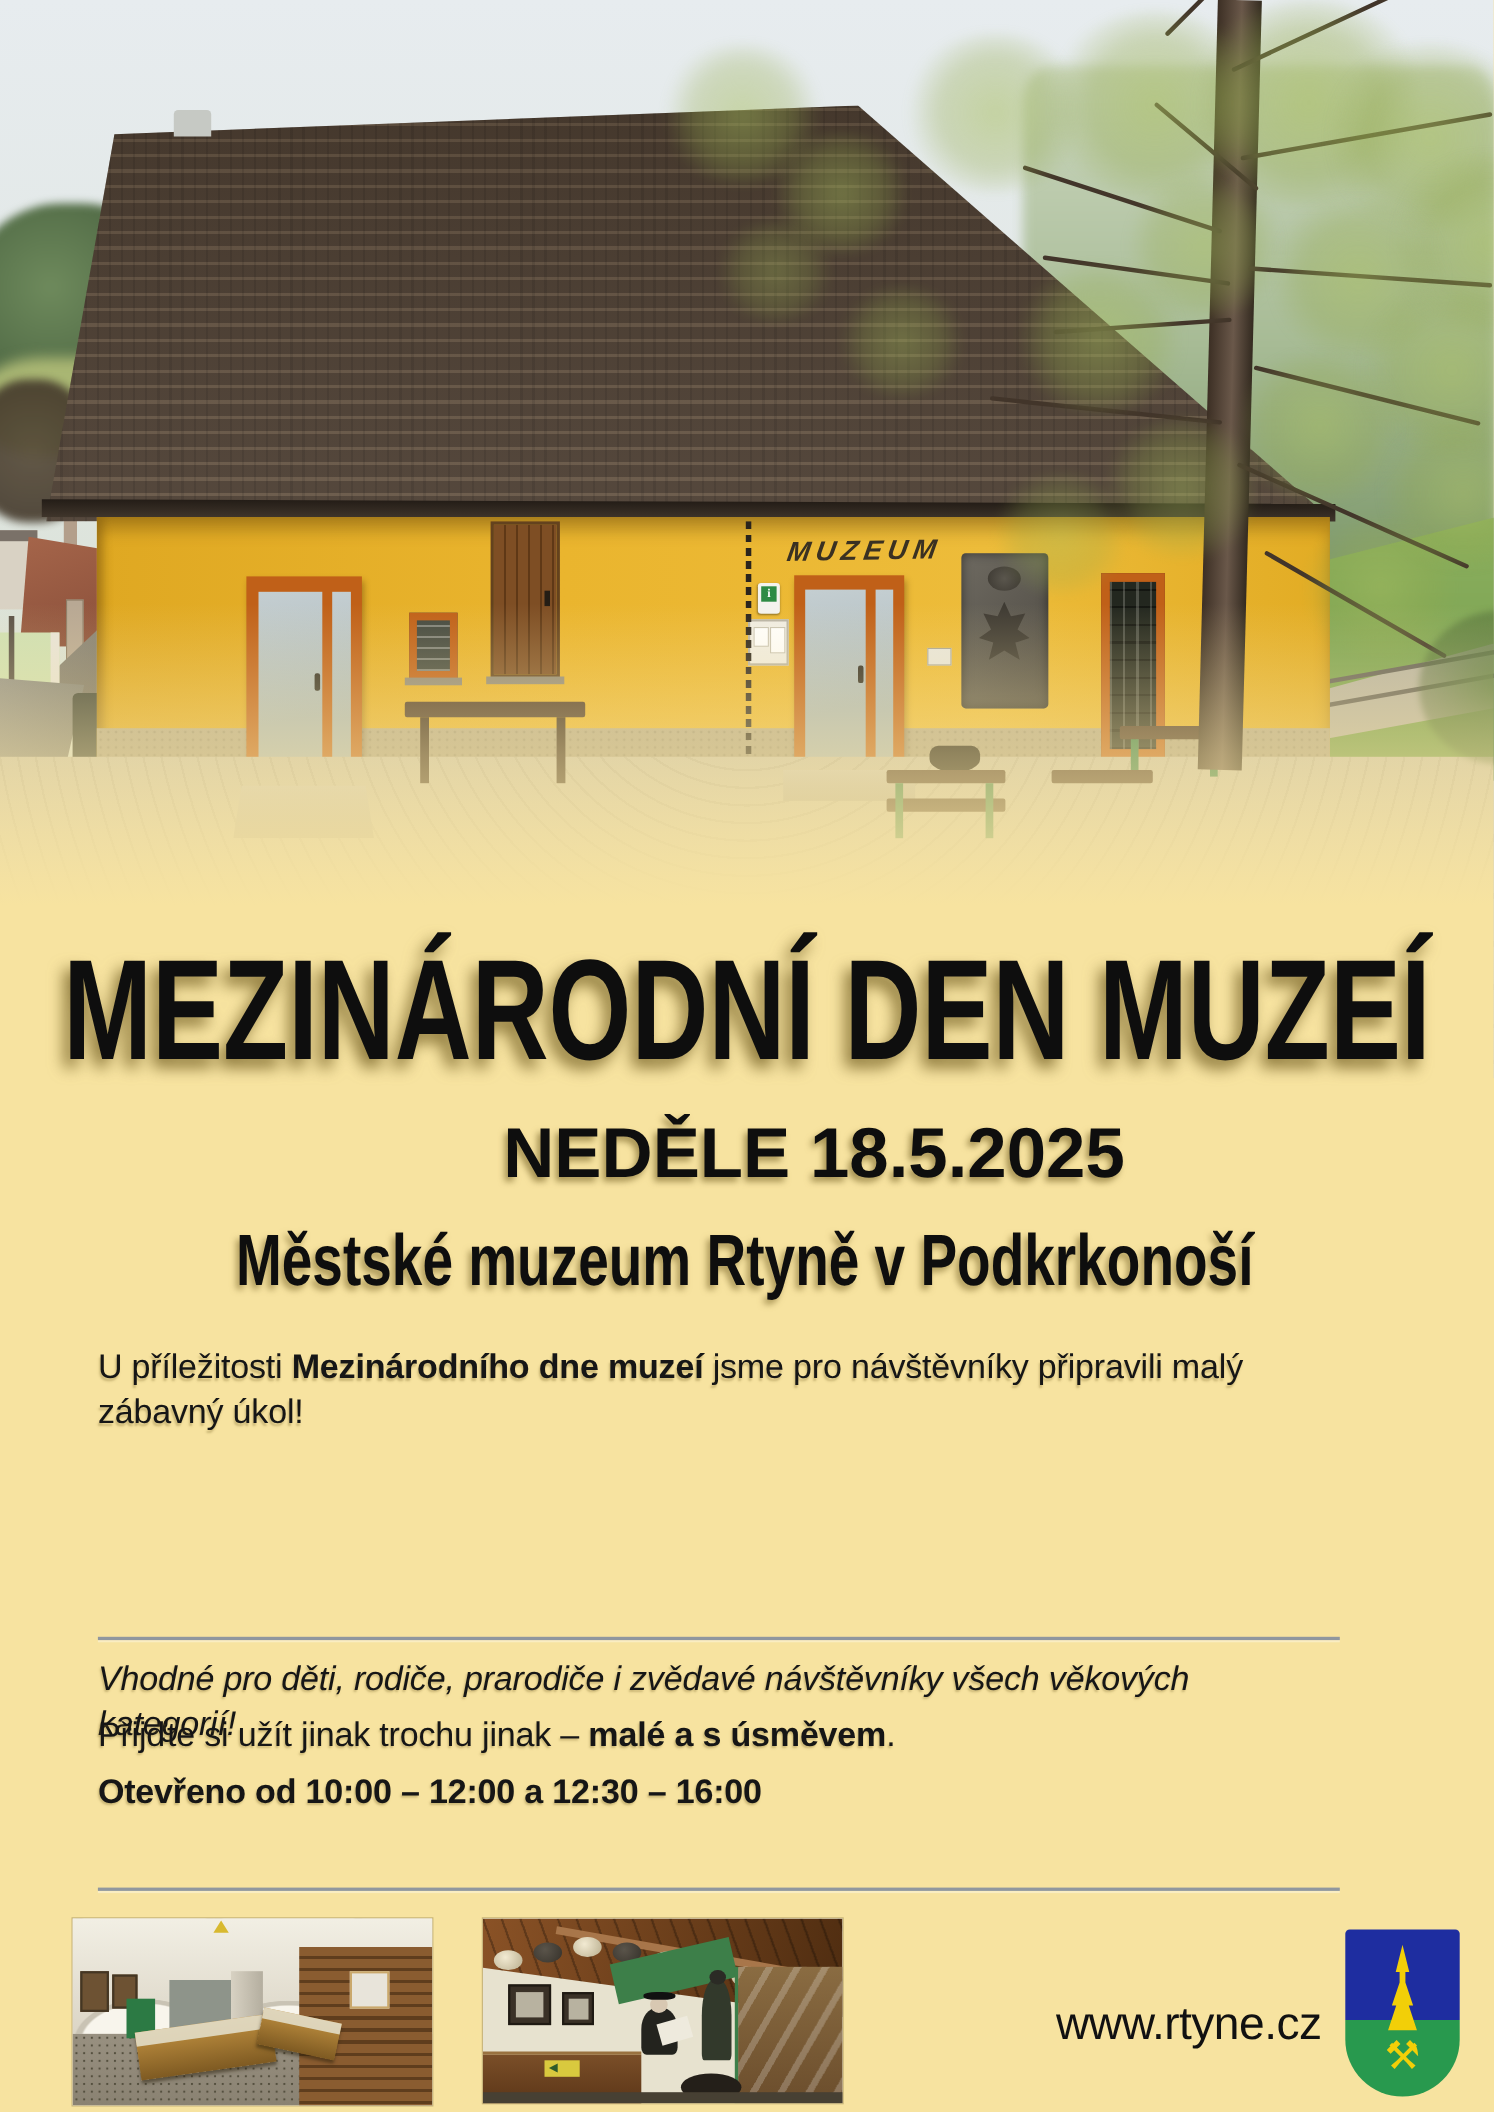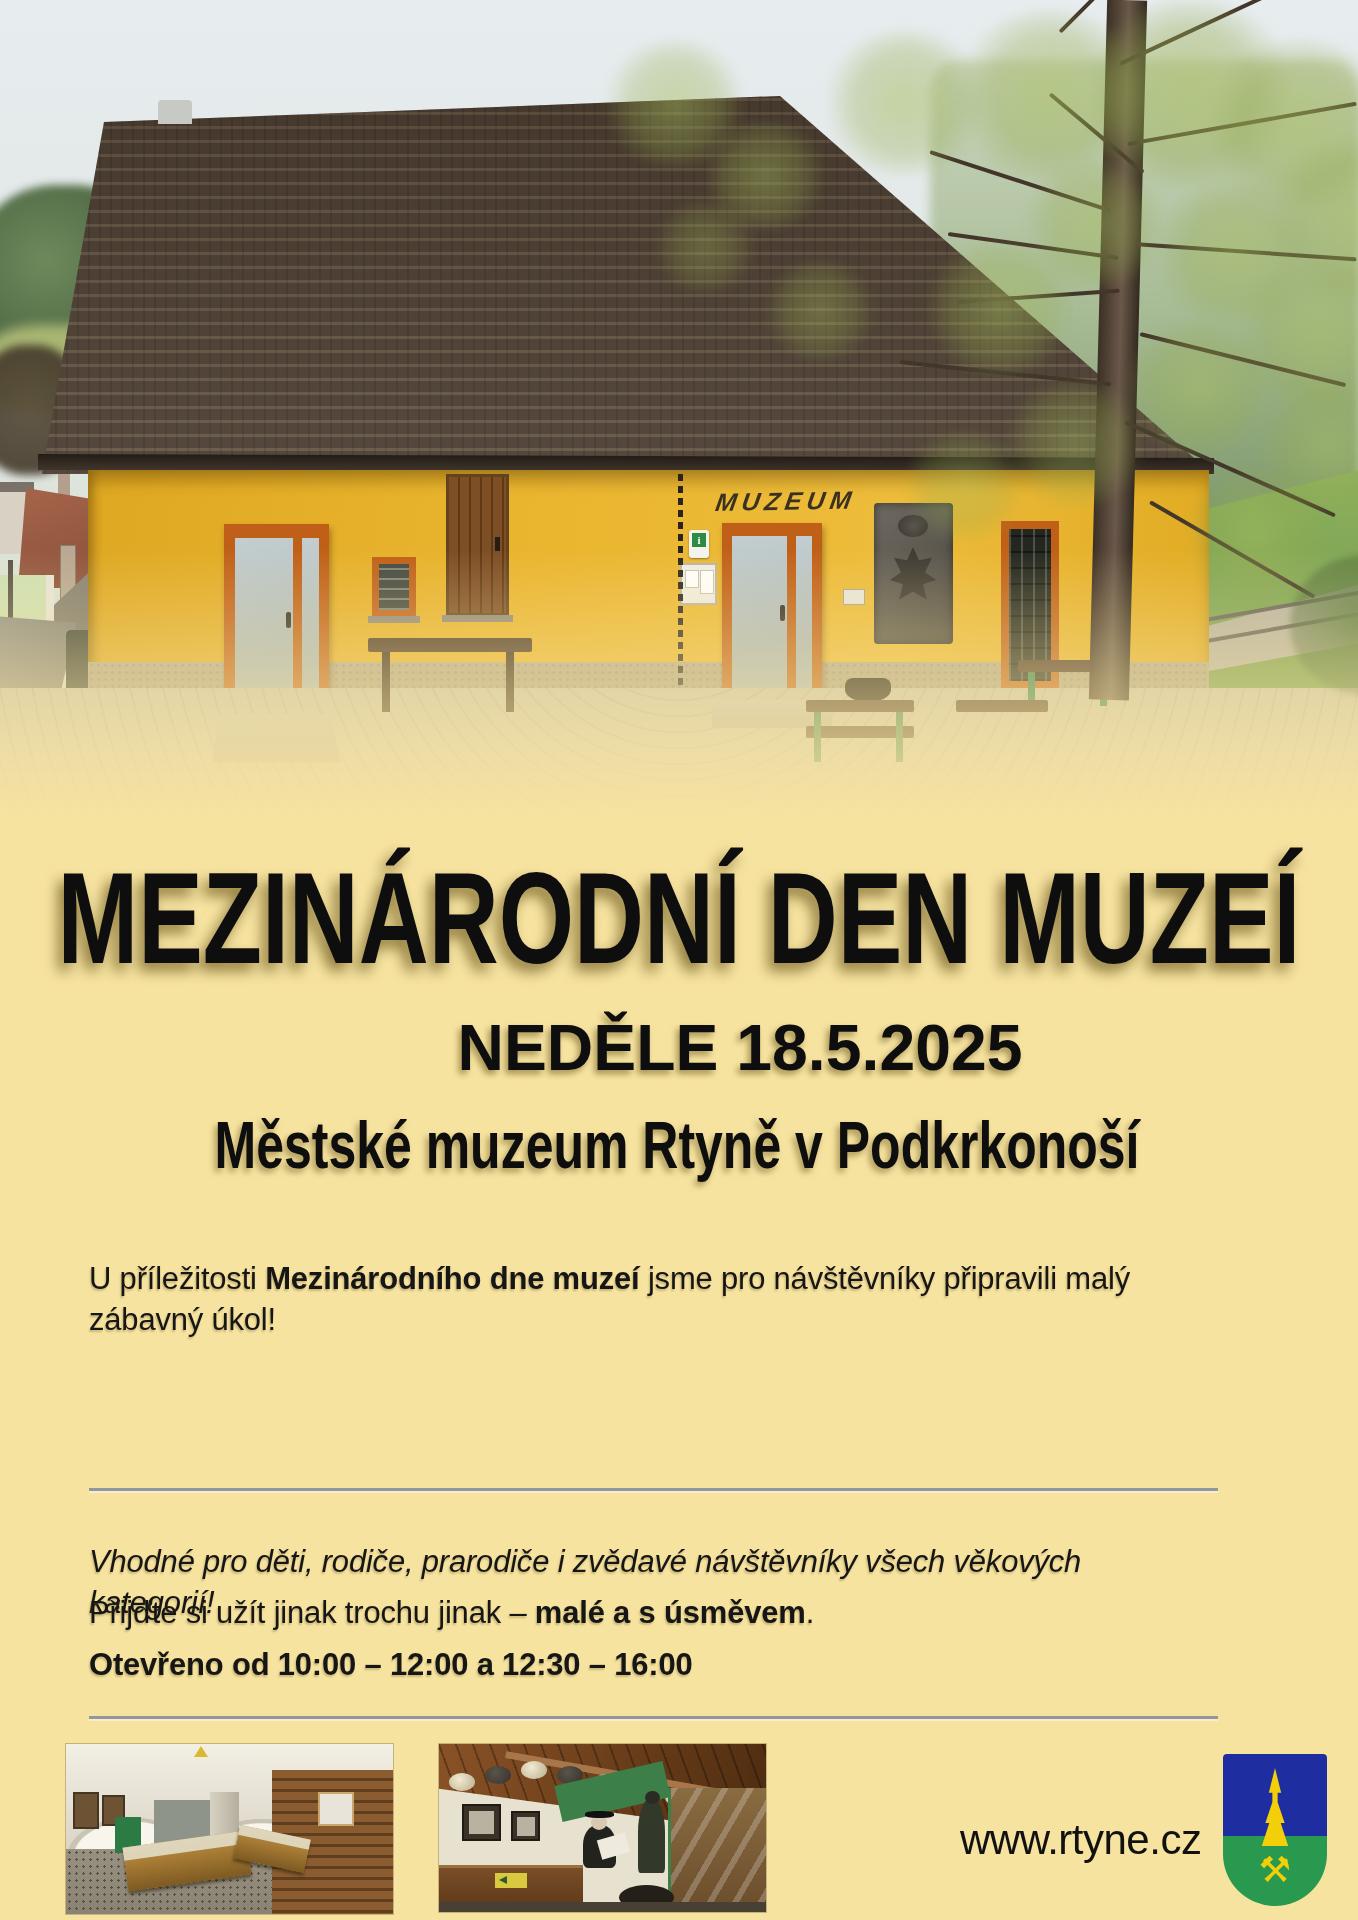--- a/index.html
+++ b/index.html
@@ -111,21 +111,21 @@
   #fade{left:0;top:0;width:1358px;height:980px;
      background:linear-gradient(180deg,rgba(247,227,160,0) 0 56%,rgba(247,227,160,.55) 70%,#f7e3a0 84%);}
   
   .headline{position:absolute;left:0;width:1358px;overflow:visible;}
   #title-svg{top:795px;height:210px;filter:drop-shadow(-6px 8px 7px rgba(110,90,30,.75));}
   #date-svg{top:995px;height:100px;filter:drop-shadow(-3px 4px 3px rgba(110,90,30,.6));}
   #venue-svg{top:1095px;height:100px;filter:drop-shadow(-3px 4px 3px rgba(110,90,30,.55));}
   svg text{fill:#0e0e0e;font-family:"Liberation Sans","DejaVu Sans",sans-serif;}
   
   .para{position:absolute;left:89px;width:1085px;font-size:31px;line-height:41px;color:#161616;
-        letter-spacing:-.2px;text-shadow:-1px 2px 2px rgba(120,100,40,.35);margin-top:36px;}
+        letter-spacing:-.2px;text-shadow:-1px 2px 2px rgba(120,100,40,.35);}
   .para b{font-weight:bold;}
   #p1{top:1222px;}
   #p2{top:1320px;}
   #p3{top:1505px;font-style:italic;}
   #p4{top:1556px;}
   #p5{top:1608px;font-weight:bold;}
   .divider{position:absolute;left:89px;width:1129px;height:3px;background:#90979e;
         box-shadow:0 2px 0 rgba(255,255,255,.35);}
   #div1{top:1488px;}
   #div2{top:1716px;}

